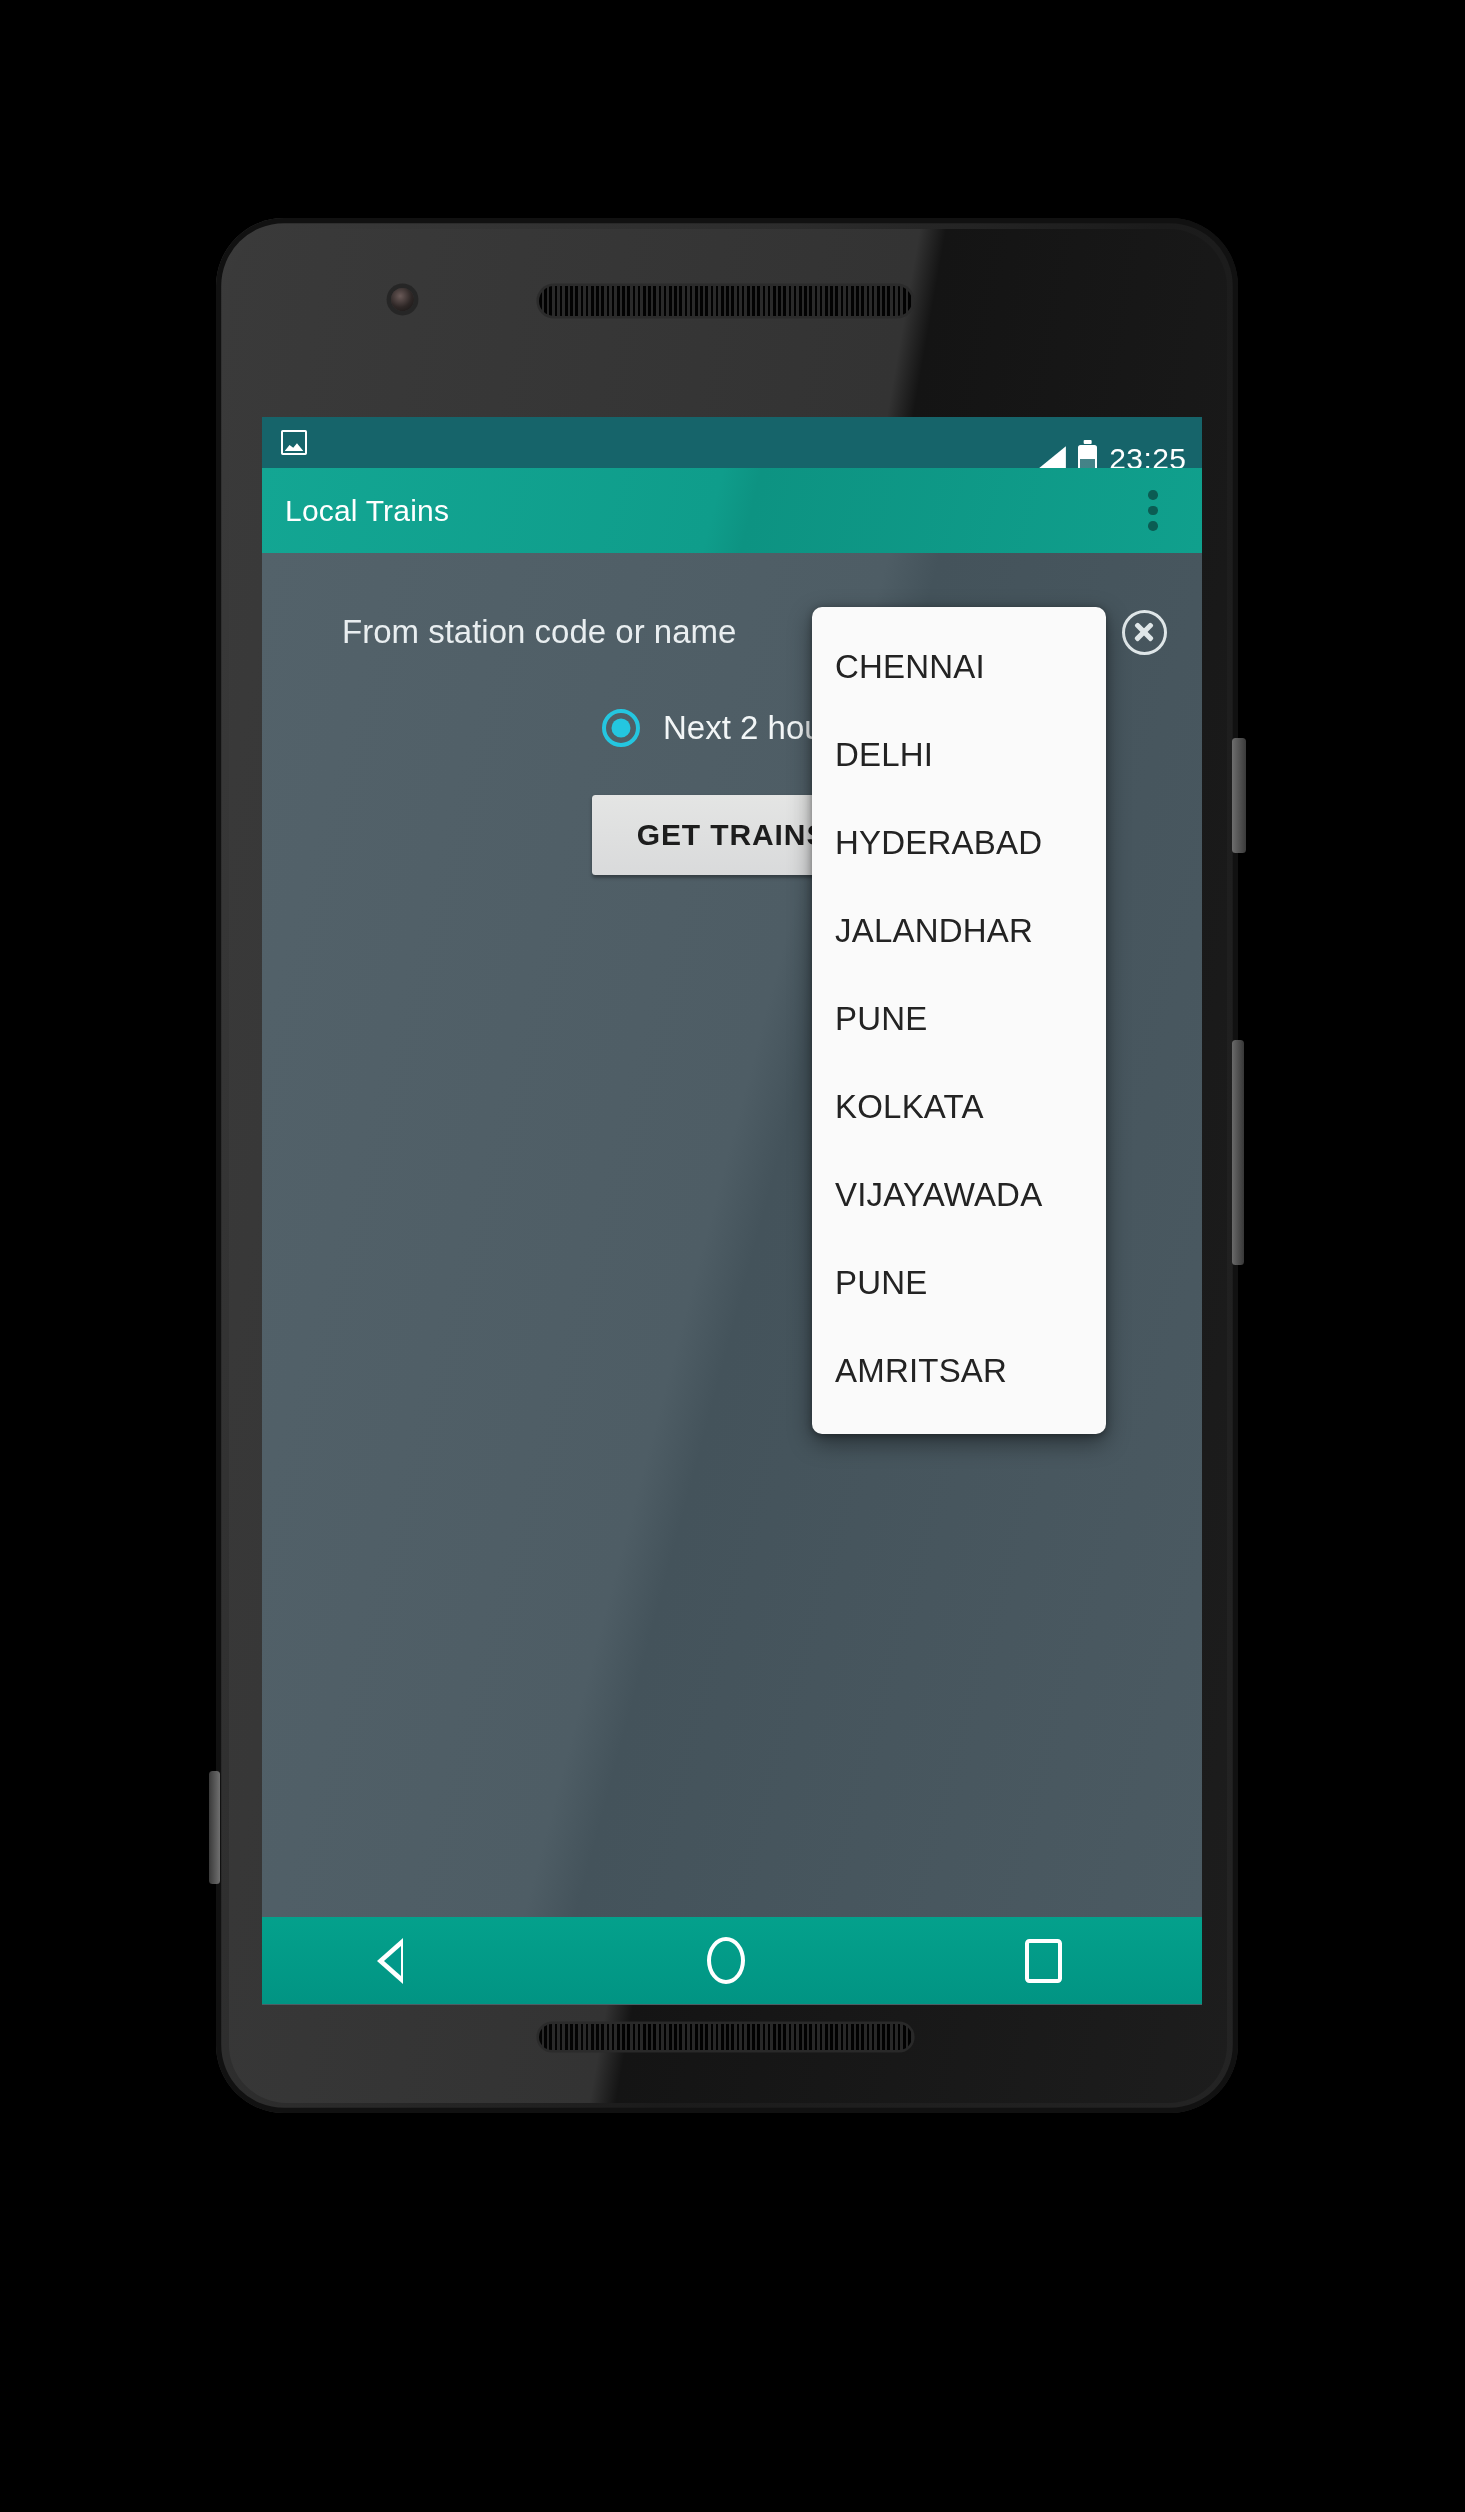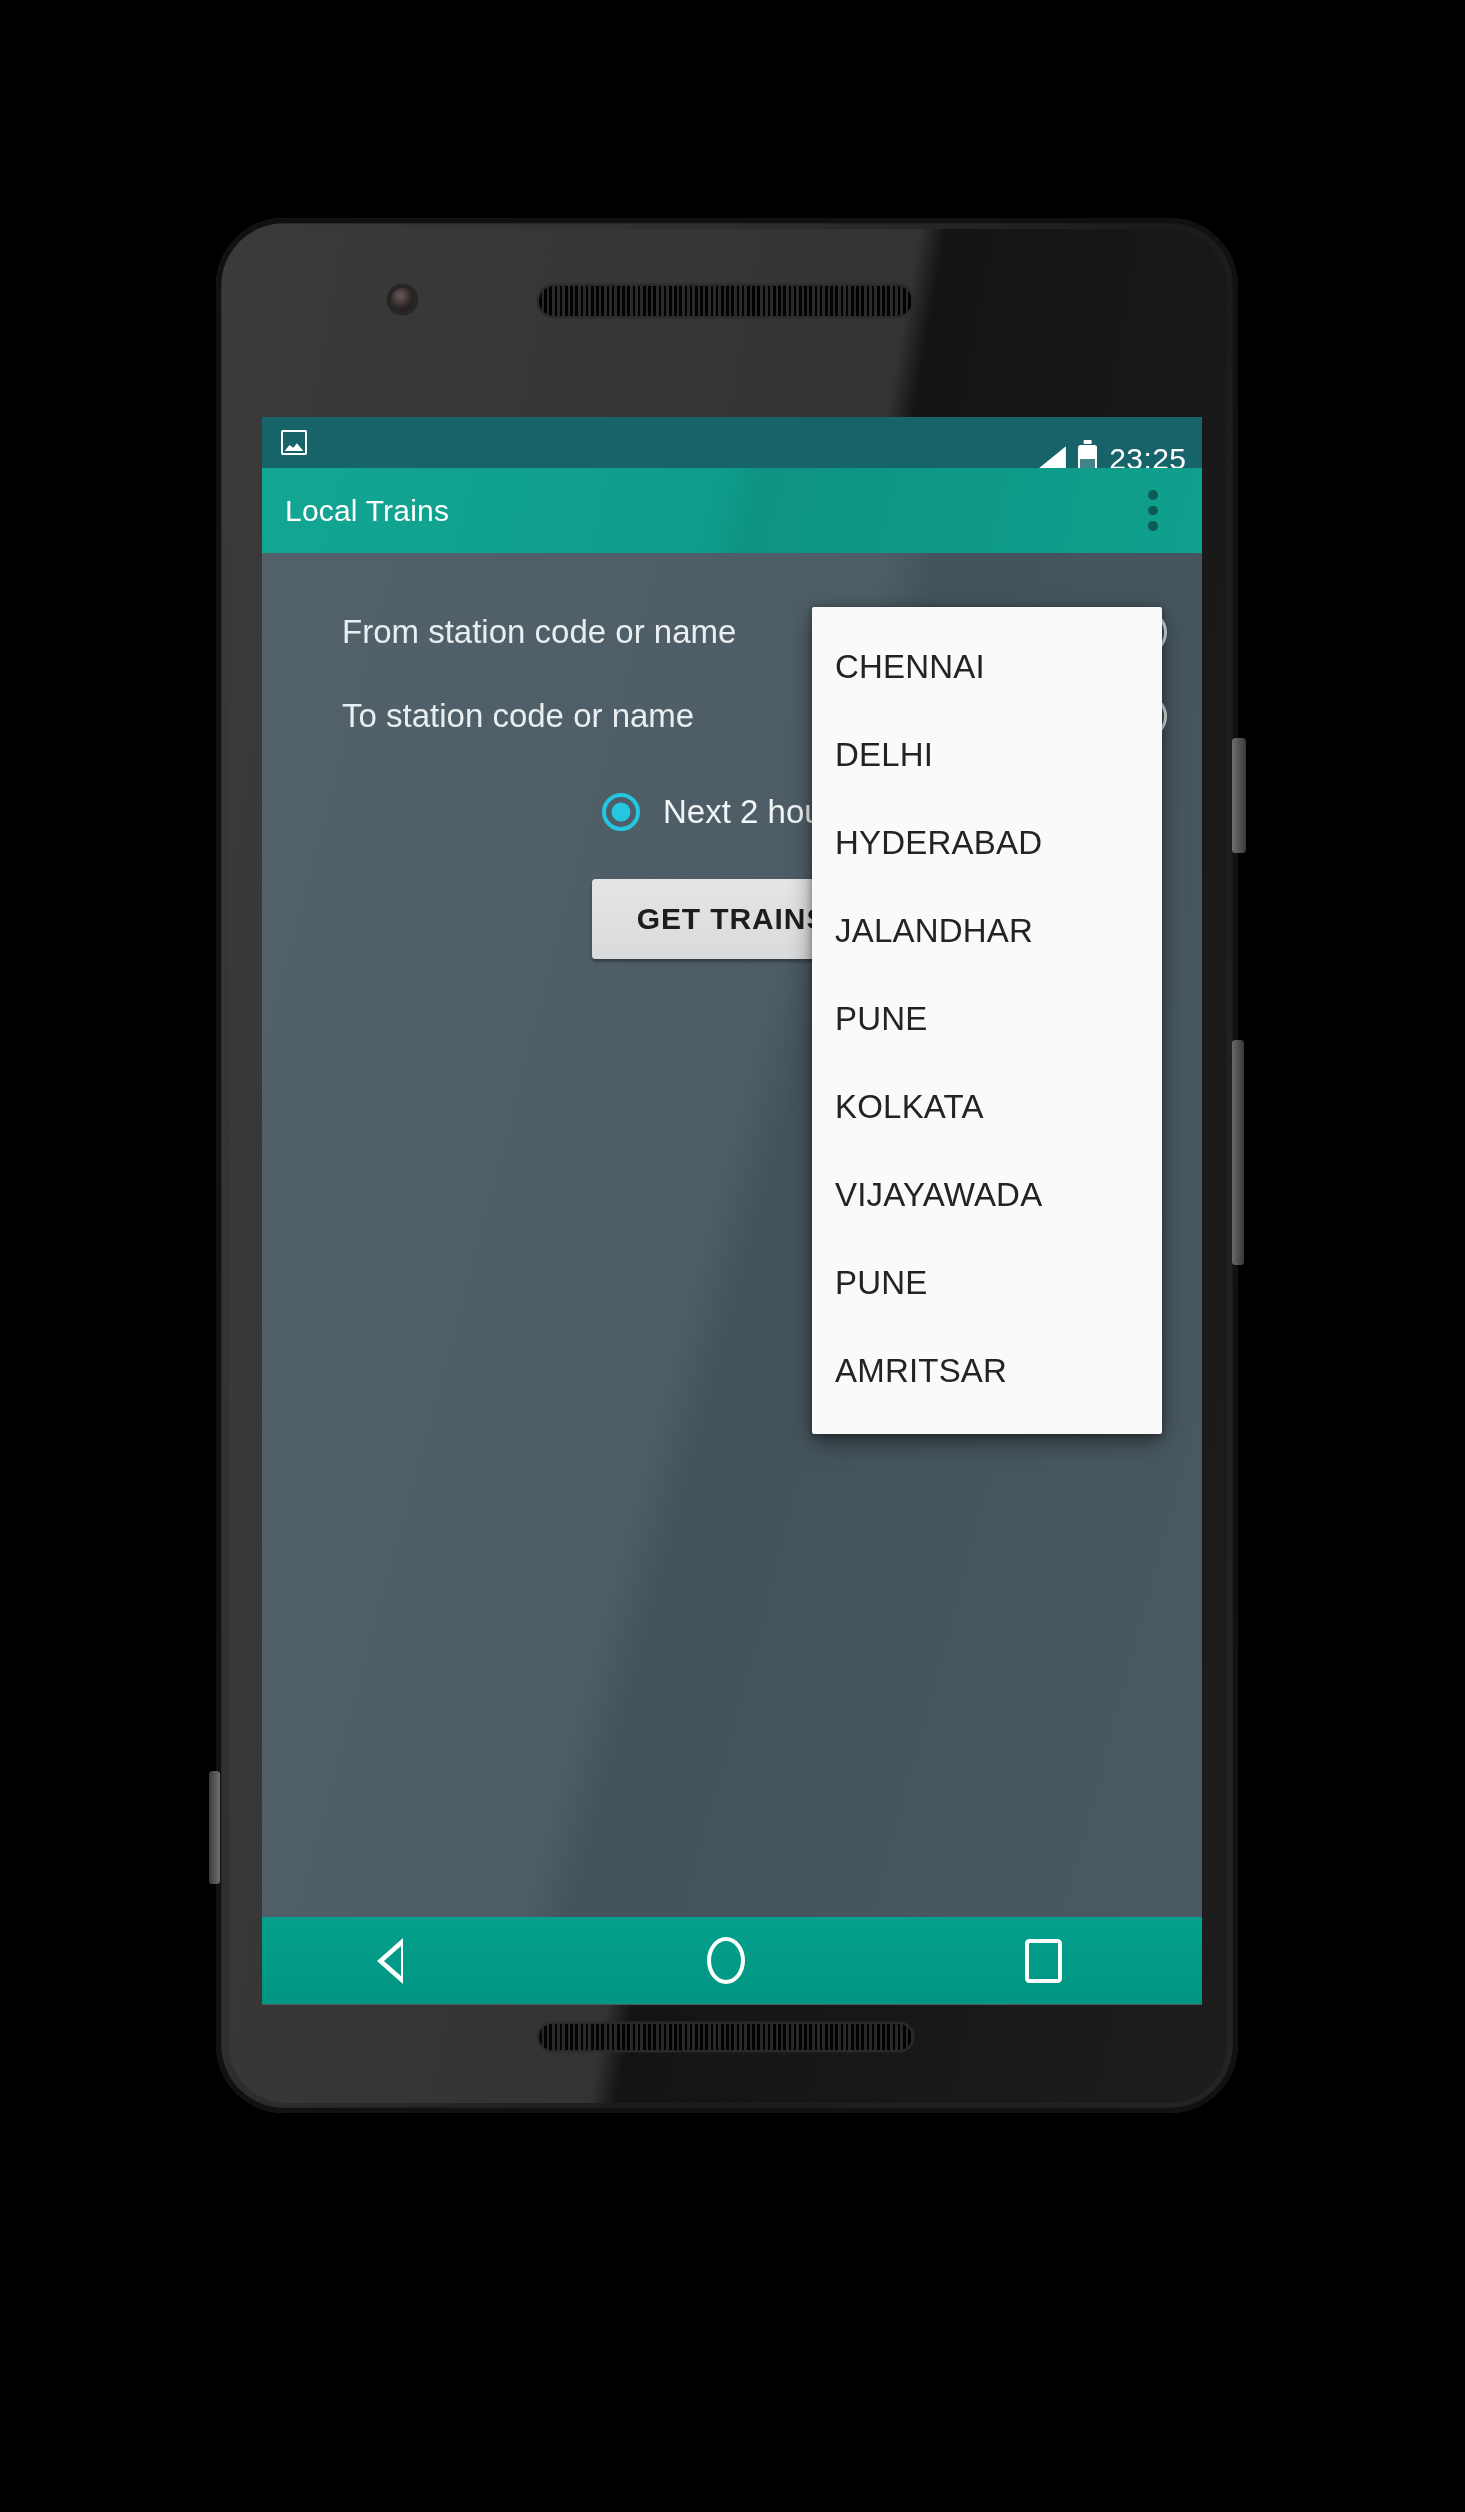--- a/index.html
+++ b/index.html
@@ -349,23 +349,23 @@
     width: 37px; height: 44px;
     border: 4.4px solid #ffffff;
     border-radius: 4.4px;
   }
 
   
   .dropdown {
     position: absolute;
     left: 550px;
     top: 54px;
-    width: 350px;
+    width: 294px;
     background: #fafafa;
-    border-radius: 2px;
+    border-radius: 10px;
     box-shadow: 0 8.7px 23px rgba(0,0,0,.42), 0 1.7px 7px rgba(0,0,0,.30);
     padding: 15.7px 0 19px 0;
     z-index: 50;
   }
   .dd-item {
     padding: 0 0 0 23px;
     height: 88px;
     display: flex;
     align-items: center;
     color: #232323;
@@ -410,24 +410,20 @@
       </span>
     </div>
 
     <div class="content">
 
       <div class="field-row">
         <span class="field-text">From station code or name</span>
         <span class="clear-btn"></span>
       </div>
 
-      <div class="field-row">
-        <span class="field-text">To station code or name</span>
-        <span class="clear-btn"></span>
-      </div>
 
       <svg class="swap-icon" viewBox="0 0 58 70">
         <path d="M16 66 L16 18 M16 14 L6 28 M16 14 L26 28" stroke="#ffffff" stroke-width="7" fill="none" stroke-linecap="square"></path>
         <path d="M42 22 L42 60 M42 66 L32 52 M42 66 L52 52" stroke="#ffffff" stroke-width="7" fill="none" stroke-linecap="square"></path>
       </svg>
 
       <div class="radio-row">
         <span class="radio checked"></span>
         <span class="radio-label">Next 2 hours</span>
         <span class="radio unchecked"></span>

